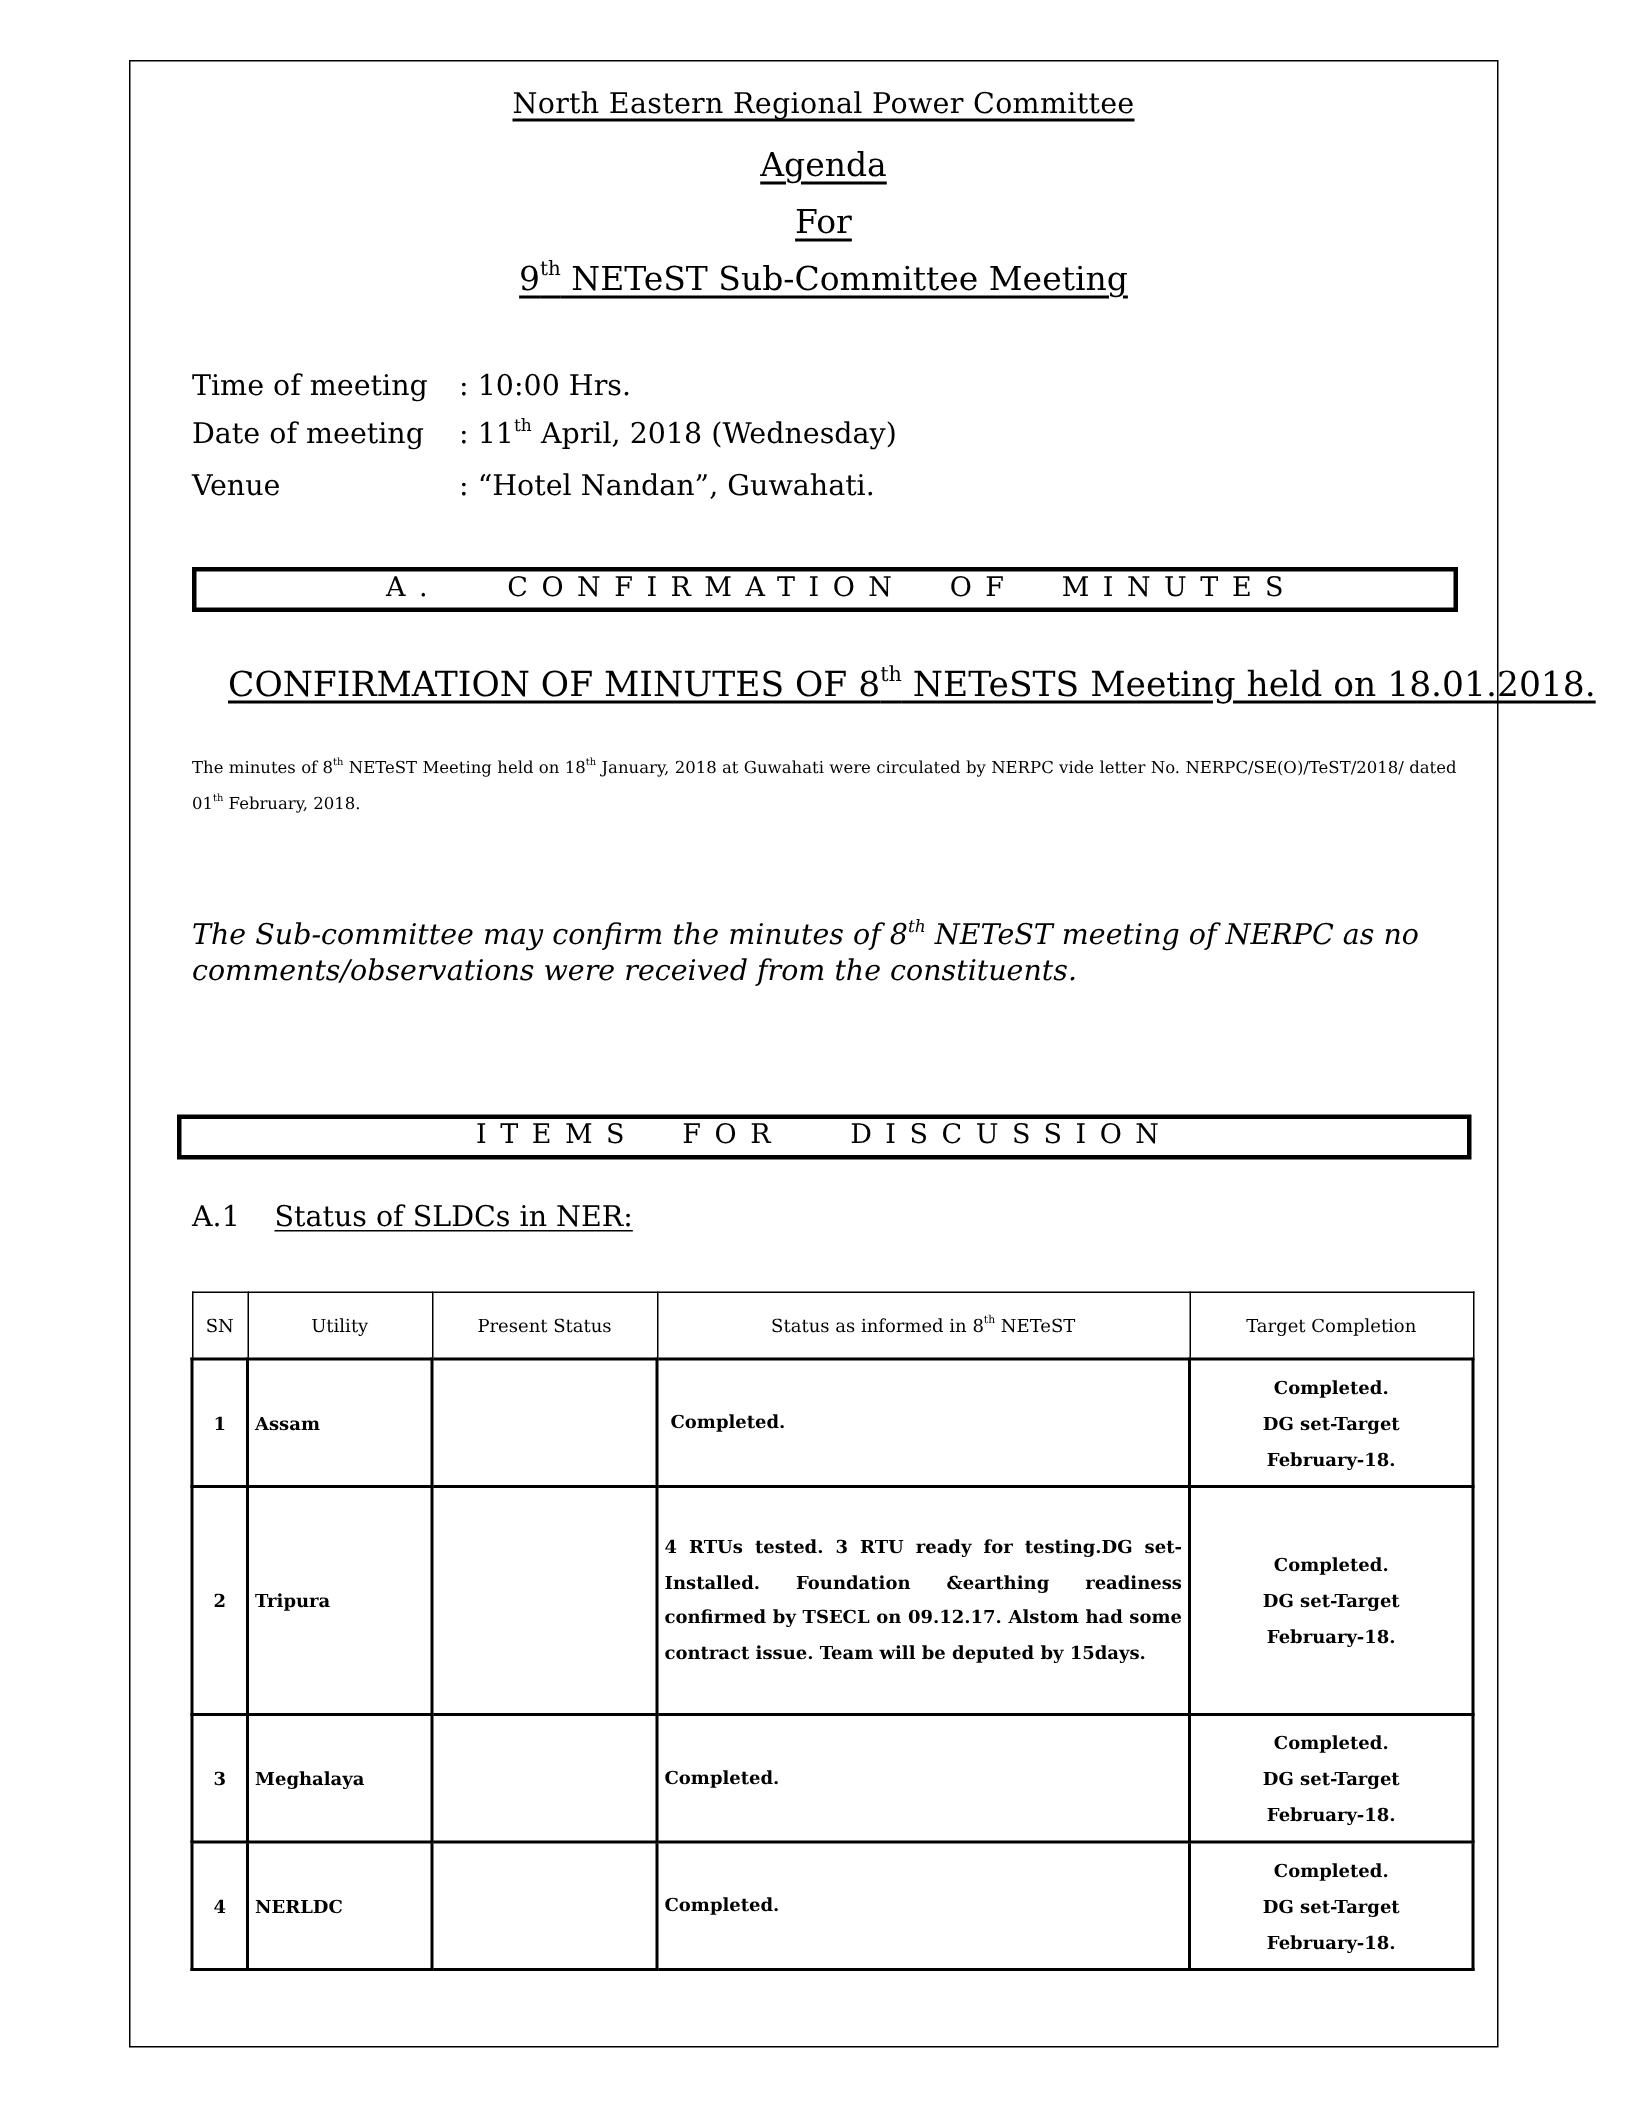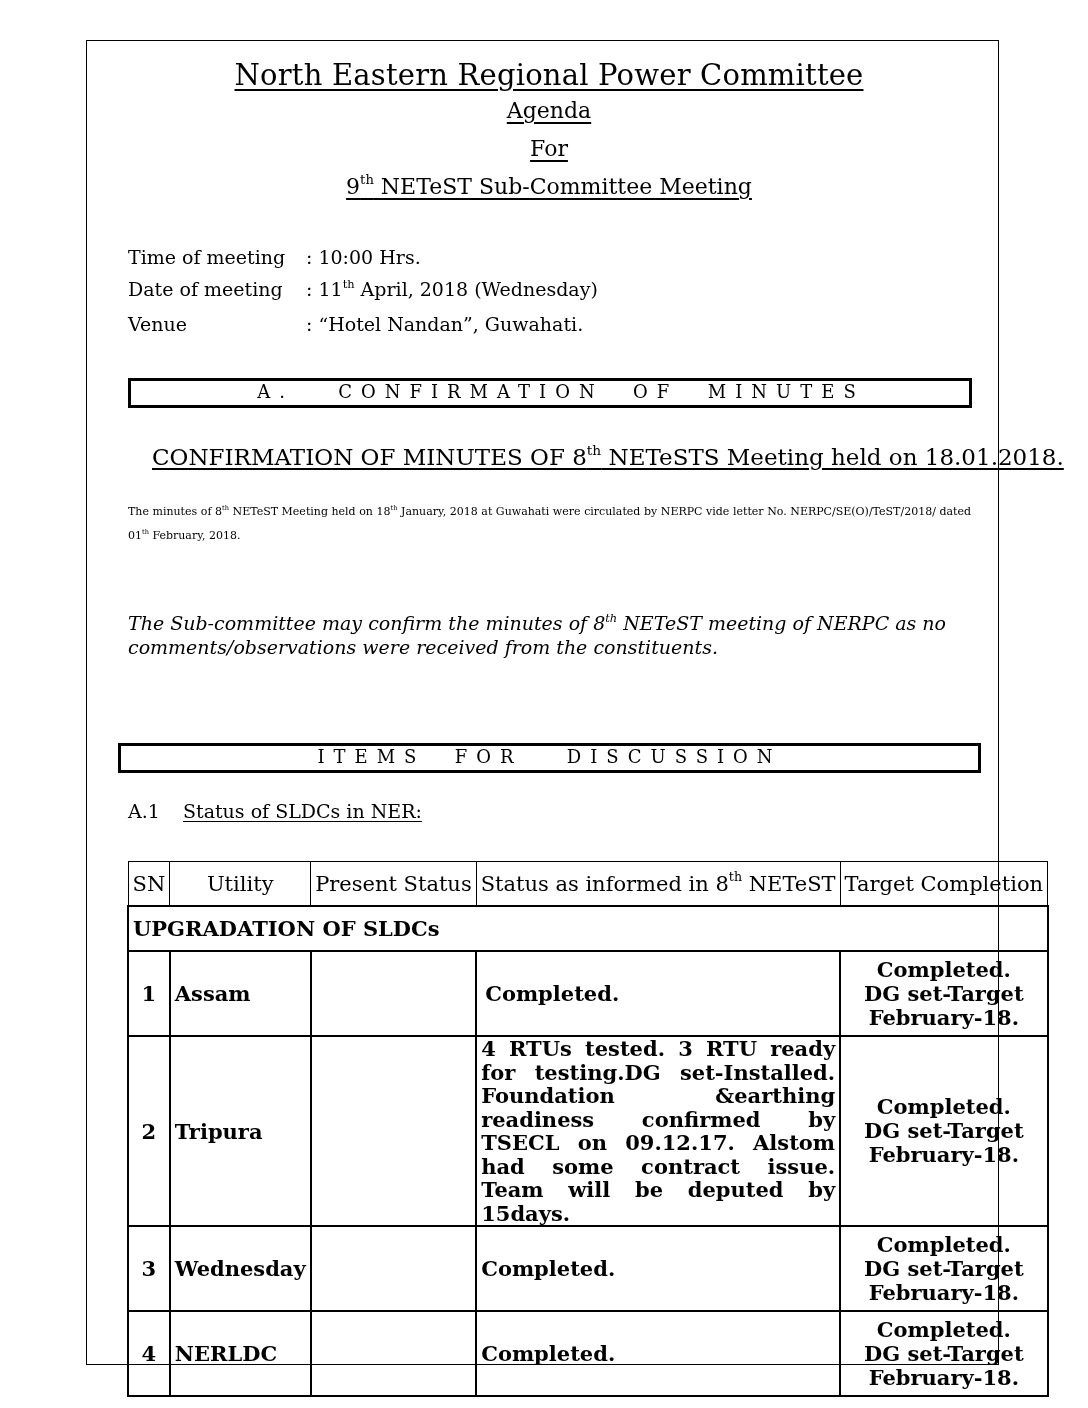--- a/index.html
+++ b/index.html
@@ -2,21 +2,21 @@
 <html><head>
 <meta charset="utf-8">
 <style>
   html, body { margin: 0; padding: 0; background: #ffffff; }
   body { width: 1088px; height: 1408px; position: relative; overflow: hidden;
          font-family: "DejaVu Serif", "Liberation Serif", serif; color: #000; }
   .page-border { position: absolute; left: 86px; top: 40px; width: 913px; height: 1325px;
                  border: 1.5px solid #000; box-sizing: border-box; }
   .abs { position: absolute; }
   .center { left: 86px; width: 926px; text-align: center; }
-  .title { top: 58px; font-size: 29px; text-decoration: underline; text-decoration-thickness: 2px; text-underline-offset: 4px; letter-spacing: 0.2px; }
+  .title { top: 58px; font-size: 19px; text-decoration: underline; text-decoration-thickness: 2px; text-underline-offset: 4px; letter-spacing: 0.2px; }
   .sub { font-size: 22px; text-decoration: underline; text-underline-offset: 4px; }
   .agenda { top: 98px; }
   .for { top: 136px; }
   .meeting { top: 174px; text-decoration: underline; }
   sup { font-size: 0.6em; line-height: 0; position: relative; top: -0.1em; vertical-align: super; }
   .meta { left: 128px; font-size: 19px; }
   .meta .lbl { display: inline-block; width: 178px; }
   .meta1 { top: 246px; }
   .meta2 { top: 278px; }
   .meta3 { top: 313px; }
@@ -24,21 +24,21 @@
          font-size: 18px; letter-spacing: 9px; text-align: center; line-height: 22px; }
   .boxA { left: 128px; top: 378px; width: 844px; height: 30px; }
   .boxB { left: 118px; top: 743px; width: 863px; height: 30px; }
   .confirm-head { left: 152px; top: 444px; font-size: 23px; text-decoration: underline; text-underline-offset: 3px; }
   .para-bold { left: 128px; top: 500px; width: 843px; font-size: 11px; font-weight: normal; line-height: 24px; text-align: justify; }
   .para-italic { left: 128px; top: 611px; width: 845px; font-size: 19px; font-style: italic; line-height: 24px; }
   .a1 { left: 128px; top: 800px; font-size: 19px; }
   .a1 .num { display: inline-block; width: 55px; }
   .a1 .t { text-decoration: underline; text-underline-offset: 3px; }
   table.status { position: absolute; left: 127px; top: 861px; width: 856px;
-                 border-collapse: collapse; font-size: 21px; }
+                 border-collapse: collapse; font-size: 12px; }
   table.status td, table.status th { border: 1px solid #000; padding: 0 4px; vertical-align: middle; }
   table.status tbody td { border-width: 2px; }
   table.status th { font-weight: normal; height: 43px; text-align: center; white-space: nowrap; border-width: 1px; }
   .c-sn { width: 28px; }
   .c-ut { width: 114px; }
   .c-ps { width: 141px; }
   .c-st { width: 346px; }
   .c-tg { width: 180px; }
   .section-row td { font-weight: bold; height: 43px; vertical-align: top; padding-top: 6px; }
   .data-row td { font-weight: bold; }
@@ -86,23 +86,20 @@
   <thead>
     <tr>
       <th class="c-sn">SN</th>
       <th class="c-ut">Utility</th>
       <th class="c-ps">Present Status</th>
       <th class="c-st"><span>Status as informed in 8</span><sup>th</sup><span> NETeST</span></th>
       <th class="c-tg">Target Completion</th>
     </tr>
   </thead>
   <tbody>
-    <tr class="section-row">
-      <td colspan="5">UPGRADATION OF SLDCs</td>
-    </tr>
     <tr class="data-row r1">
       <td class="sn">1</td>
       <td>Assam</td>
       <td></td>
       <td class="statustext" style="padding-left:8px">Completed.</td>
       <td class="target">
           <div>Completed.</div>
           <div>DG set-Target</div>
           <div>February-18.</div>
         </td>
@@ -113,21 +110,21 @@
       <td></td>
       <td class="statustext">4 RTUs tested. 3 RTU ready for testing.DG set-Installed. Foundation &amp;earthing readiness confirmed by TSECL on 09.12.17. Alstom had some contract issue. Team will be deputed by 15days.</td>
       <td class="target">
           <div>Completed.</div>
           <div>DG set-Target</div>
           <div>February-18.</div>
         </td>
     </tr>
     <tr class="data-row r3">
       <td class="sn">3</td>
-      <td>Wednesday</td>
+      <td>Meghalaya</td>
       <td></td>
       <td class="statustext">Completed.</td>
       <td class="target">
           <div>Completed.</div>
           <div>DG set-Target</div>
           <div>February-18.</div>
         </td>
     </tr>
     <tr class="data-row r4">
       <td class="sn">4</td>

